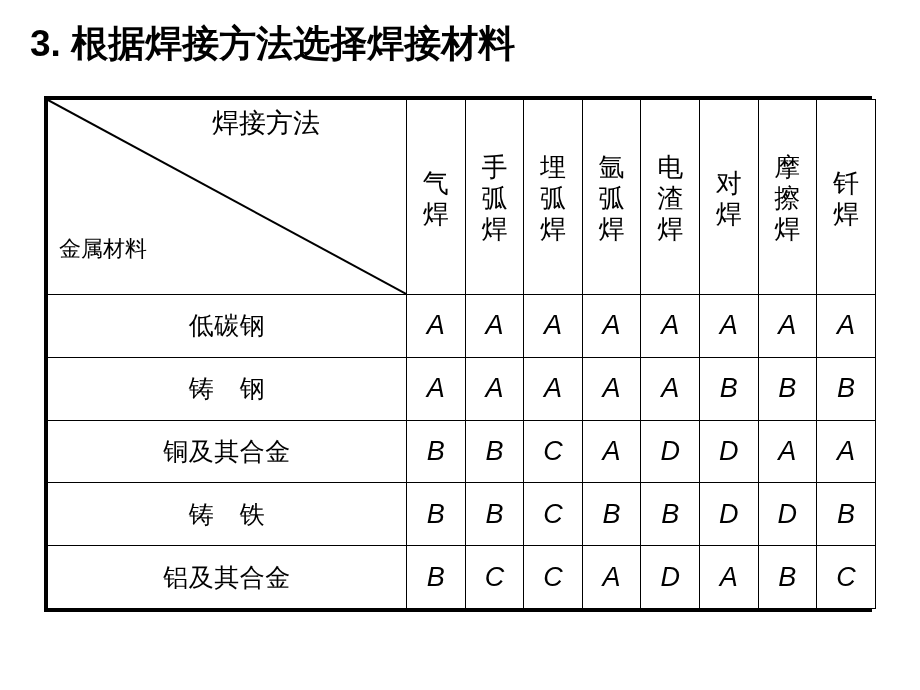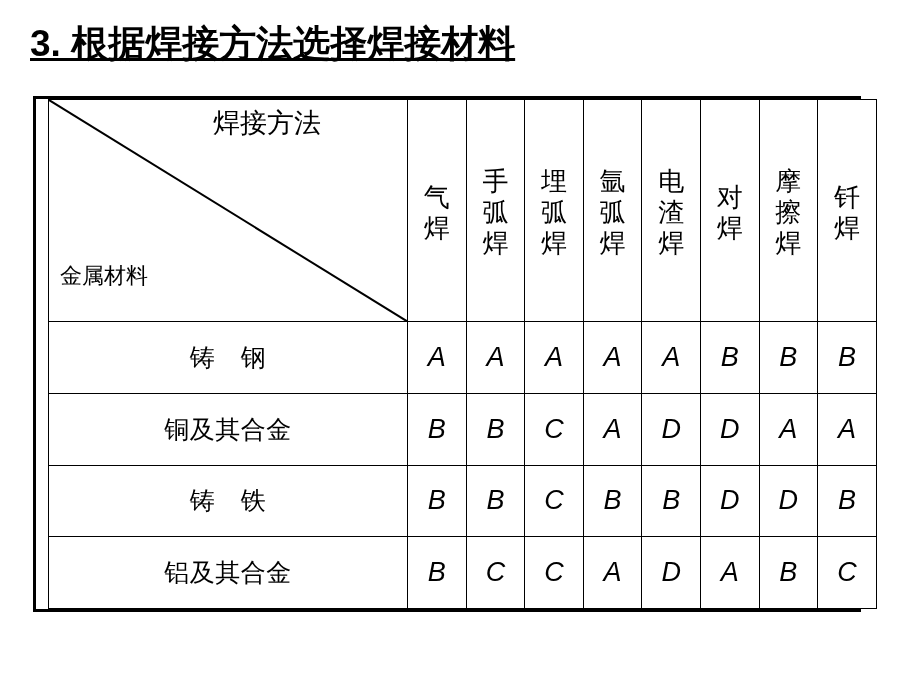--- a/index.html
+++ b/index.html
@@ -20,33 +20,31 @@
   #slide-title {
     position: absolute;
     left: 30px;
     top: 20px;
     font-family: "Liberation Sans", "DejaVu Sans", sans-serif;
     font-weight: bold;
     font-size: 37px;
     line-height: 48px;
     letter-spacing: 0px;
     white-space: nowrap;
-    text-decoration: underline;
   }
 
   
   #welding-table {
     position: absolute;
-    left: 33px;
+    left: 44px;
     top: 96px;
     width: 828px;
     height: 516px;
     border: 3px solid #000000;
     box-sizing: border-box;
-    padding-left: 12px;
   }
   #welding-table table {
     border-collapse: collapse;
     width: 100%;
     height: 100%;
     table-layout: fixed;
   }
   #welding-table td {
     border: 1px solid #000000;
     padding: 0;
@@ -162,20 +160,31 @@
           <span class="vtext">对焊</span>
         </td>
         <td class="vhead">
           <span class="vtext">摩擦焊</span>
         </td>
         <td class="vhead">
           <span class="vtext">钎焊</span>
         </td>
       </tr>
 
+      <tr class="data-row">
+        <td class="rowlabel">低碳钢</td>
+        <td class="val">A</td>
+        <td class="val">A</td>
+        <td class="val">A</td>
+        <td class="val">A</td>
+        <td class="val">A</td>
+        <td class="val">A</td>
+        <td class="val">A</td>
+        <td class="val">A</td>
+      </tr>
 
 
 
       <tr class="data-row">
         <td class="rowlabel">铸　钢</td>
         <td class="val">A</td>
         <td class="val">A</td>
         <td class="val">A</td>
         <td class="val">A</td>
         <td class="val">A</td>

